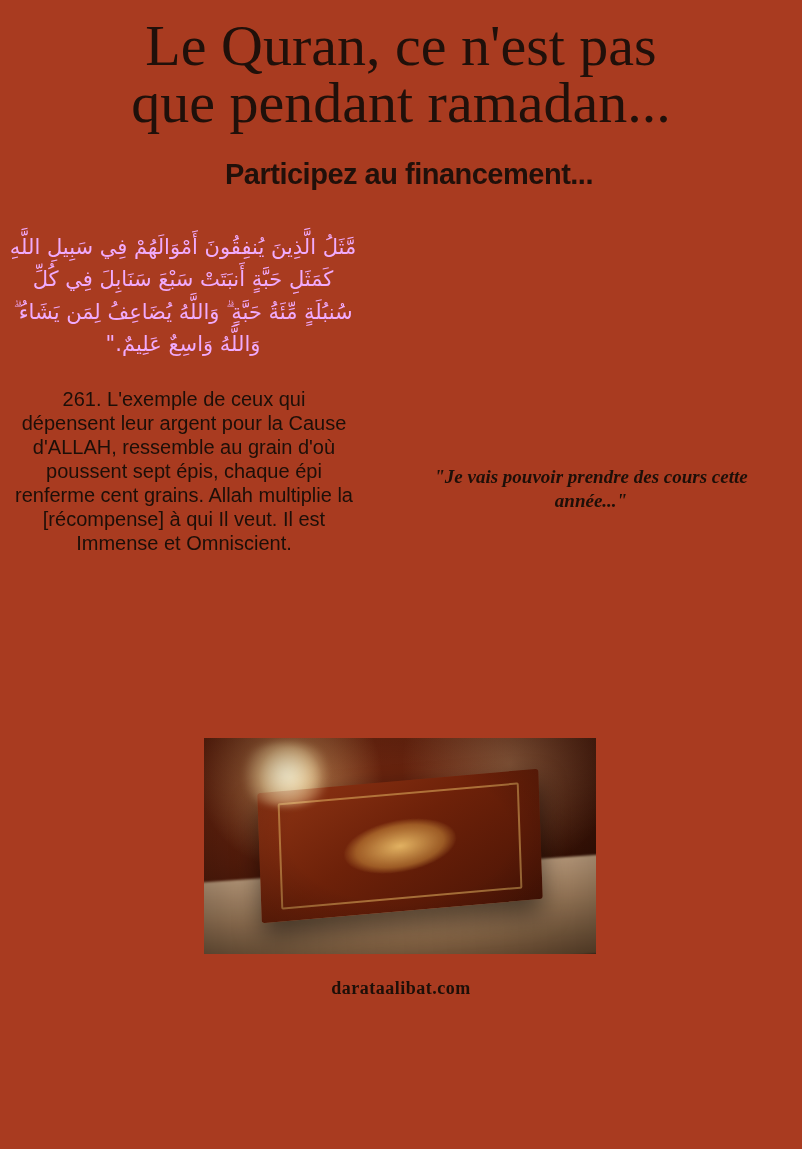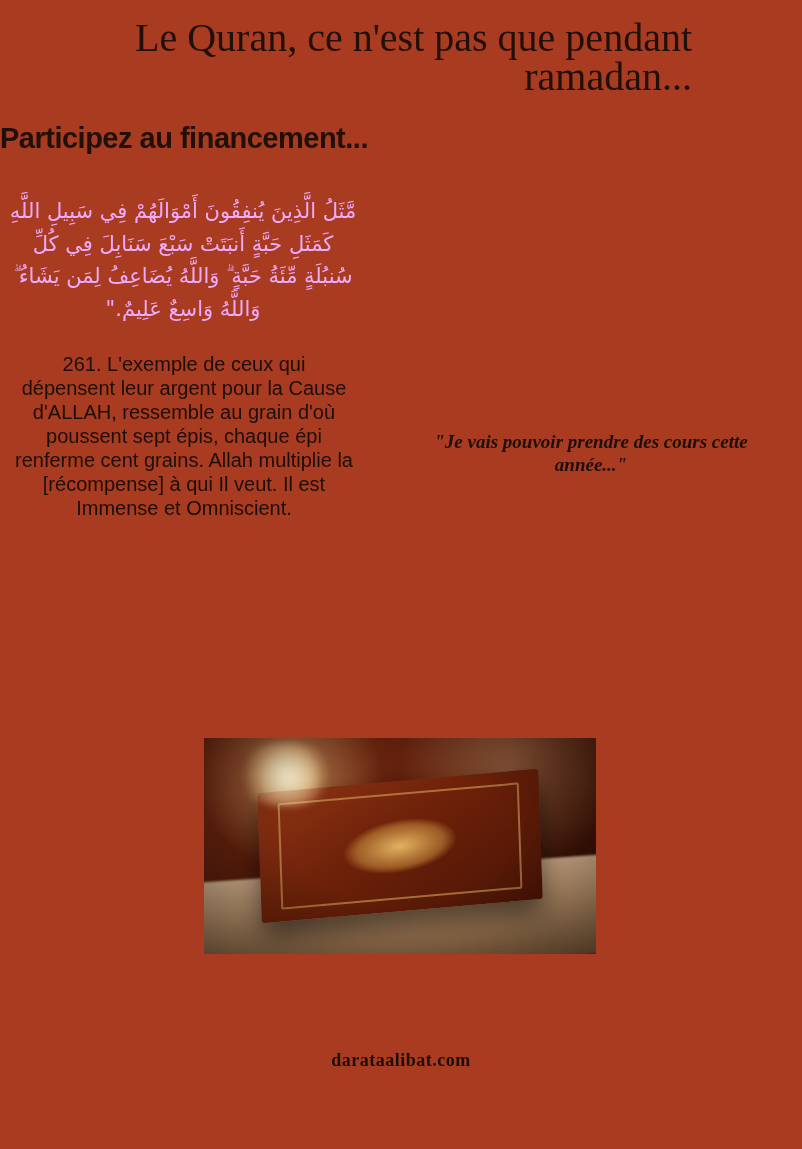--- a/index.html
+++ b/index.html
@@ -16,36 +16,37 @@
     position: relative;
   }
   .poster {
     position: relative;
     width: 802px;
     height: 1149px;
     box-sizing: border-box;
   }
   .title {
     font-family: "Liberation Serif", serif;
-    font-size: 40px;
+    font-size: 58px;
     line-height: 0.98;
-    text-align: right;
+    text-align: center;
     color: #20100a;
     padding: 18px 110px 0 110px;
     letter-spacing: 0px;
     font-weight: normal;
   }
   .subtitle {
     font-family: "Liberation Sans", sans-serif;
     font-size: 29px;
     font-weight: bold;
-    text-align: left;
+    text-align: center;
     color: #20100a;
     margin-top: 26px;
     letter-spacing: -0.5px;
+    margin-left: 16px;
   }
   .arabic {
     direction: rtl;
     text-align: center;
     font-family: "DejaVu Sans", sans-serif;
     font-size: 21px;
     line-height: 1.55;
     color: #f0abfc;
     width: 350px;
     margin-top: 40px;
@@ -146,21 +147,21 @@
   }
   .photo .vignette {
     position: absolute;
     inset: 0;
     background: radial-gradient(ellipse at 50% 45%, rgba(0,0,0,0) 40%, rgba(0,0,0,0.45) 100%);
   }
   .footer {
     position: absolute;
     left: 0;
     right: 0;
-    top: 1050px;
+    top: 978px;
     text-align: center;
     font-family: "Liberation Serif", serif;
     font-weight: bold;
     font-size: 18px;
     letter-spacing: 0.5px;
     color: #1d0f08;
   }
 </style>
 </head>
 <body>

